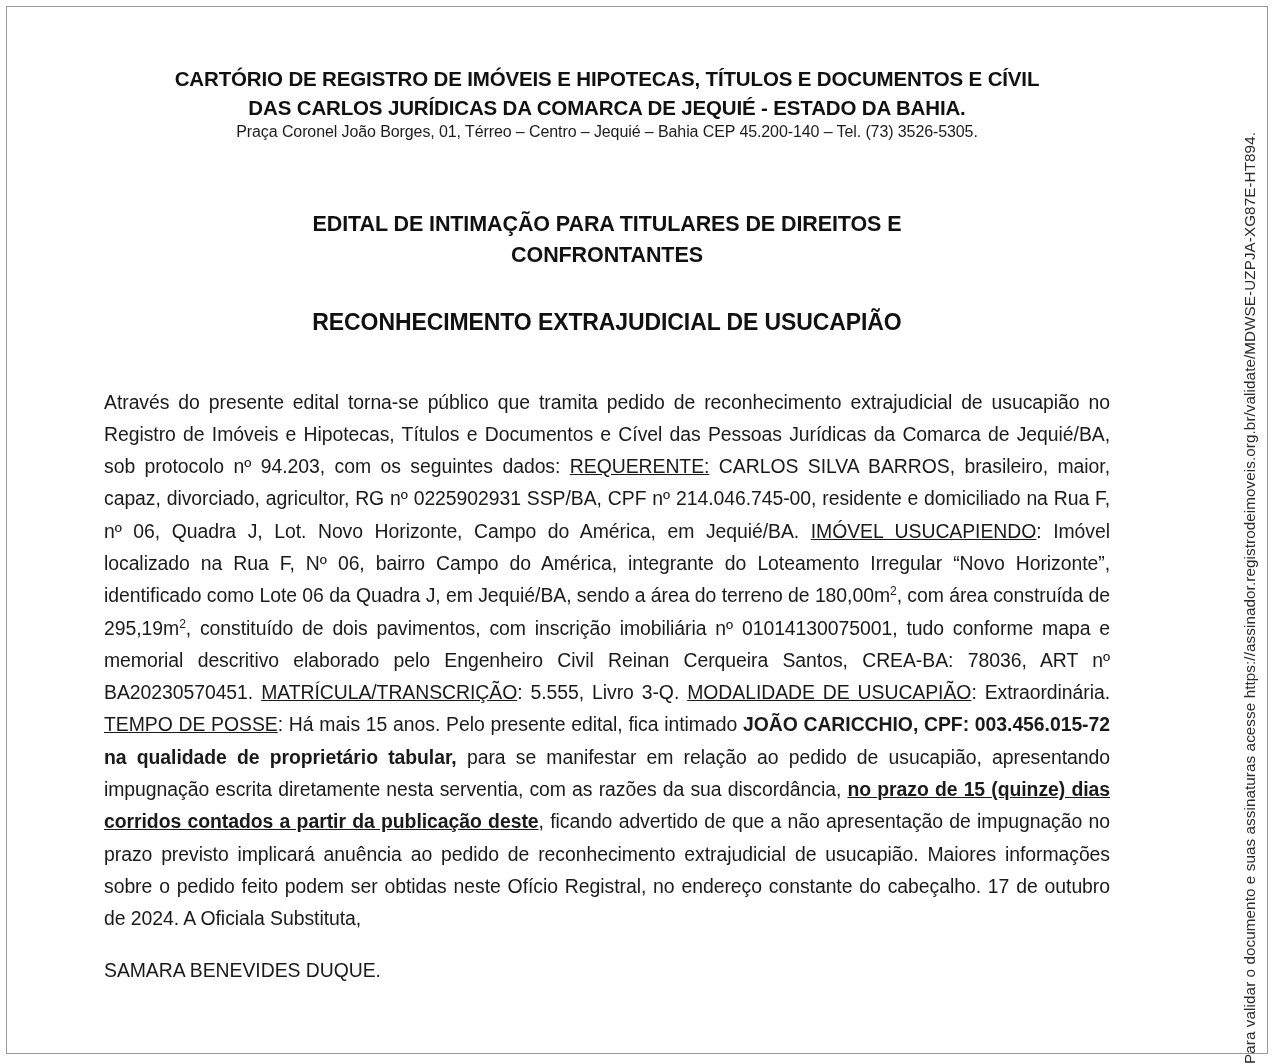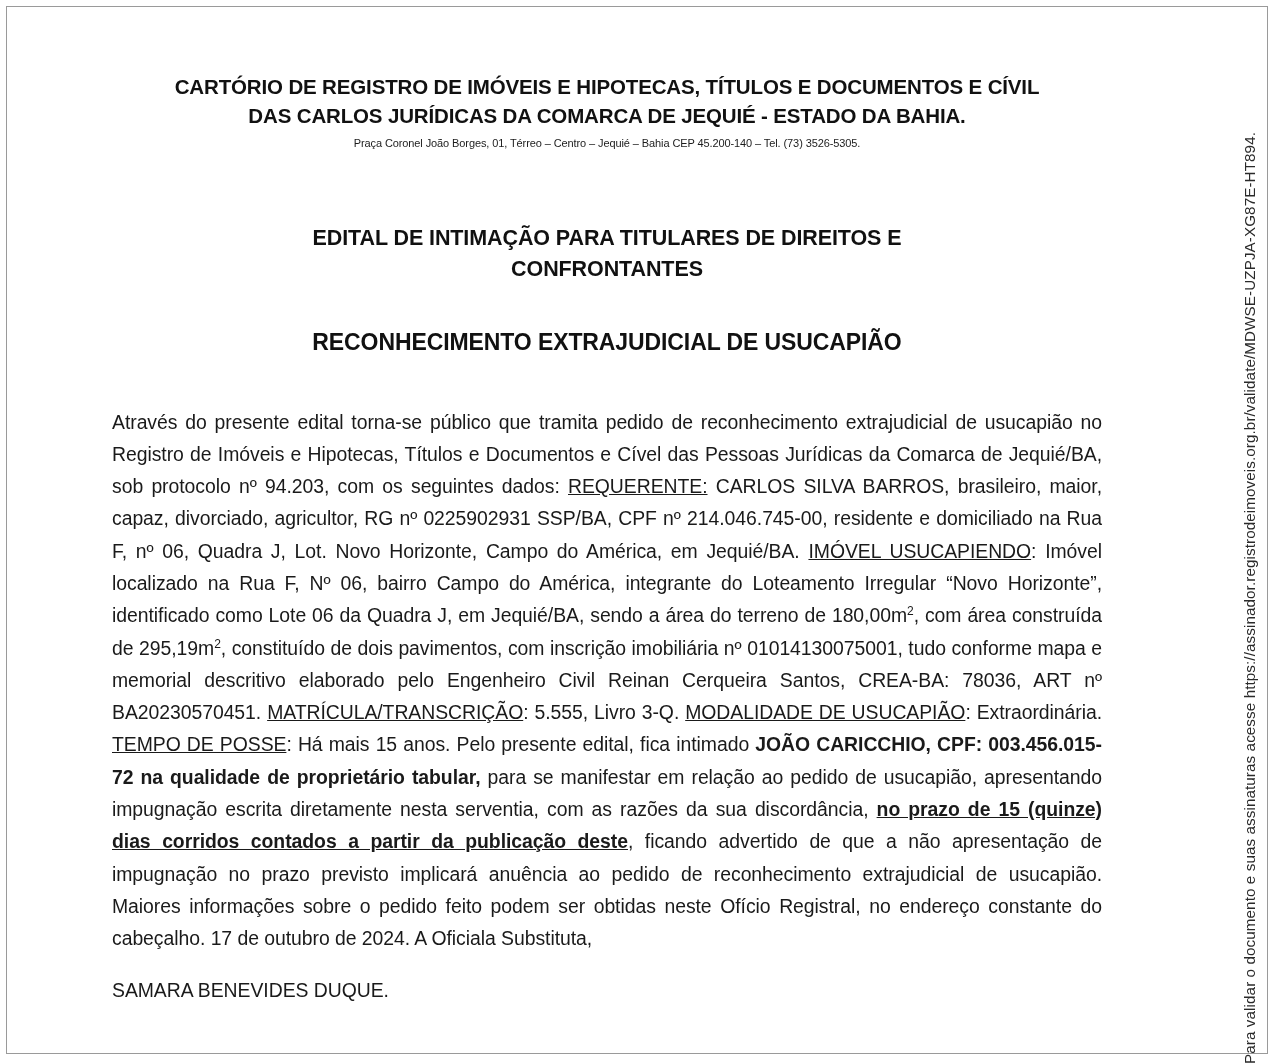--- a/index.html
+++ b/index.html
@@ -28,46 +28,46 @@
     box-sizing: border-box;
   }
 
   .page-inner {
     position: absolute;
     left: 0;
     top: 0;
     width: 1214px;
     height: 1064px;
     box-sizing: border-box;
-    padding: 16px;
+    padding: 8px;
   }
 
   
   .letterhead {
     padding-top: 56px;
     text-align: center;
   }
   .letterhead-line {
     font-size: 20.5px;
     font-weight: bold;
     letter-spacing: -0.15px;
     line-height: 1.42;
     color: #111;
   }
   .letterhead-address {
-    margin-top: 7px;
-    font-size: 11px;
+    margin-top: 1px;
+    font-size: 16px;
     font-weight: normal;
     color: #1c1c1c;
     letter-spacing: -0.1px;
   }
 
   
   .doc-title {
-    margin: 10px auto;
+    margin: 4px auto;
     padding-top: 64px;
     width: 700px;
     text-align: center;
     font-size: 21.5px;
     font-weight: bold;
     line-height: 1.44;
     letter-spacing: -0.1px;
     color: #111;
   }
   .doc-subtitle {

